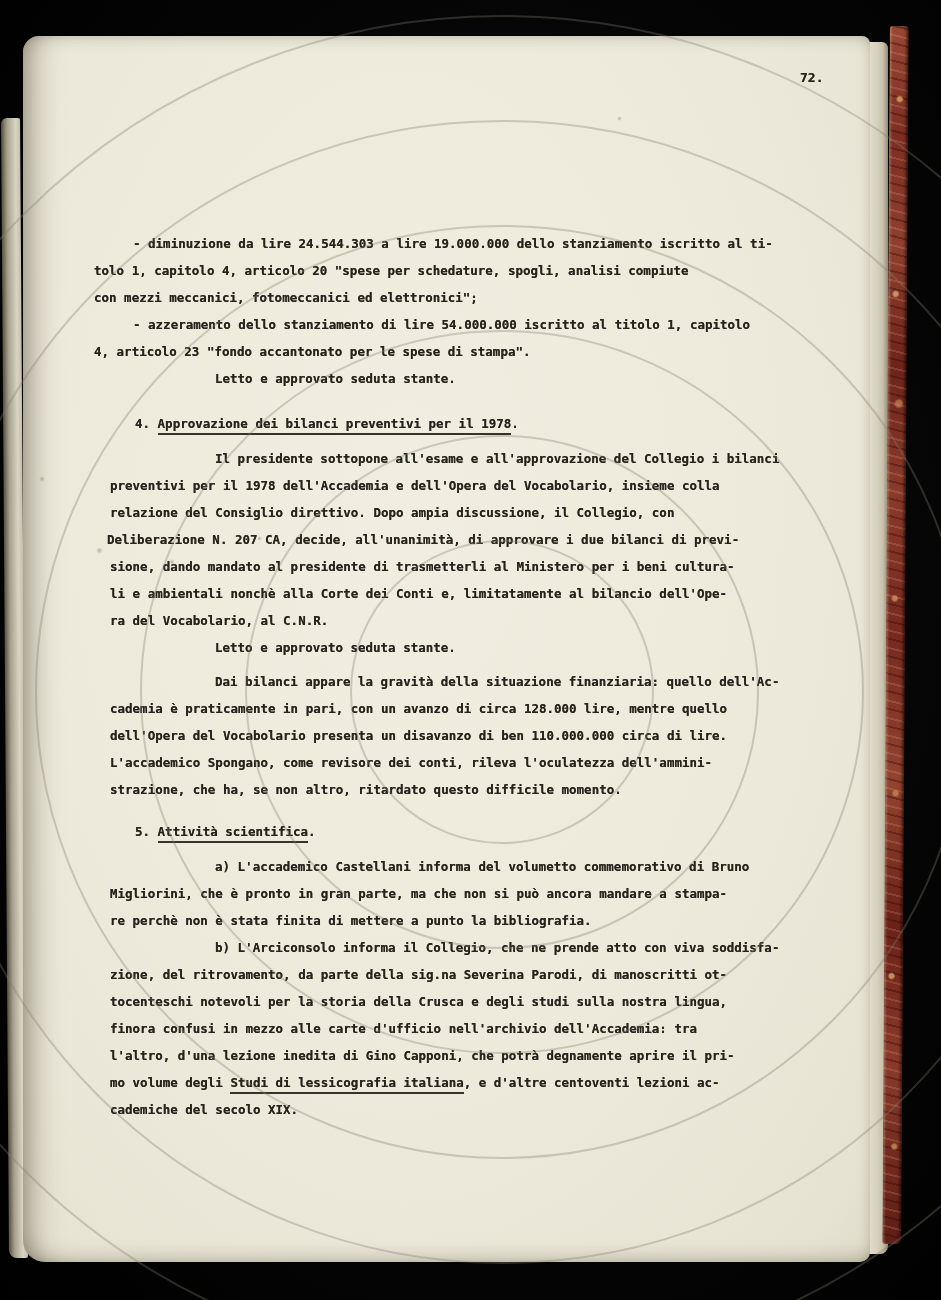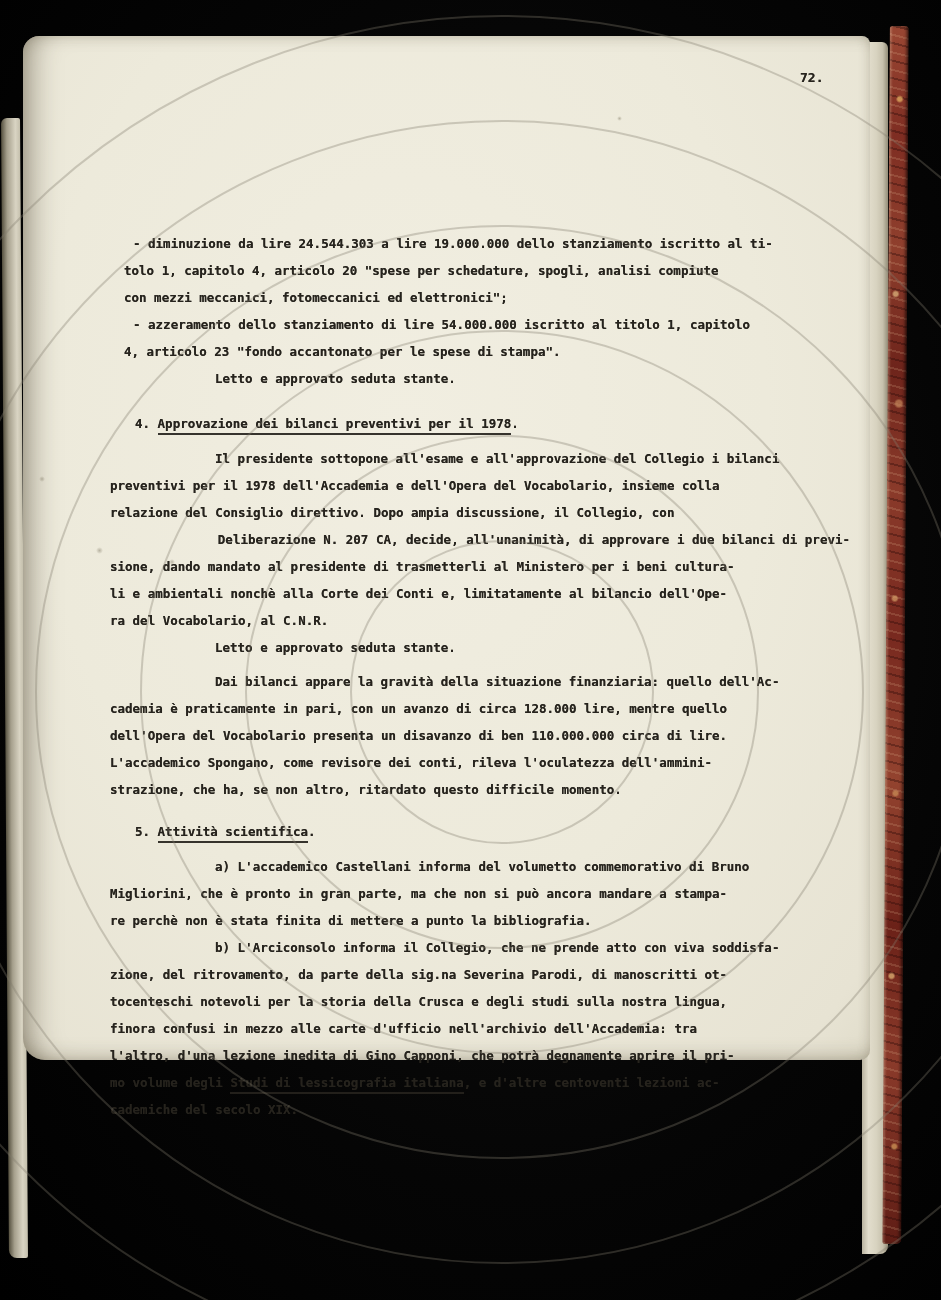--- a/index.html
+++ b/index.html
@@ -57,21 +57,21 @@
         #9a4733 0%, #7e2d22 9%, #8f3f2d 18%, #6e241b 28%,
         #8a3a2a 38%, #78291f 50%, #93432f 62%, #6b2118 74%,
         #8a3a2a 85%, #5f1d15 100%);
     box-shadow: inset 2px 0 2px rgba(255,230,200,0.25), inset -2px 0 3px rgba(0,0,0,0.6);
   }
 
   
   .page {
     position: absolute;
     left: 23px; top: 36px;
-    width: 847px; height: 1024px;
+    width: 847px; height: 1226px;
     background: radial-gradient(ellipse at 45% 38%, #f1eee1 0%, #edeadb 55%, #e7e3d3 92%, #e0dcca 100%);
     border-radius: 16px 8px 10px 22px;
     box-shadow:
       inset 26px 0 30px -20px rgba(62,52,32,0.5),
       inset -8px 0 14px -10px rgba(95,85,60,0.3),
       inset 0 -14px 22px -16px rgba(95,85,60,0.45),
       inset 0 10px 16px -12px rgba(110,100,75,0.35);
   }
 
   
@@ -94,24 +94,24 @@
     left: 0; top: 140px; right: 20px;
     color: #26231d;
     font-size: 12.5px;
     font-weight: bold;
     line-height: 27px;
     text-shadow: 0 0 0.6px rgba(38,35,29,0.75);
     white-space: pre;
   }
   .line { height: 27px; }
   .ind-dash    { padding-left: 110px; }
-  .ind-hang    { padding-left: 101px; }
+  .ind-hang    { padding-left: 71px; }
   .ind-body    { padding-left: 87px; }
   .ind-first   { padding-left: 192px; }
-  .ind-out     { padding-left: 58px; text-align: right; }
+  .ind-out     { padding-left: 84px; }
   .ind-heading { padding-left: 112px; }
   .u { border-bottom: 2px solid rgba(38,35,29,0.92); padding-bottom: 2px; }
 
   .page-number {
     position: absolute;
     left: 777px; top: 28px;
     color: #26231d;
     font-size: 13px;
     font-weight: bold;
     line-height: 27px;

